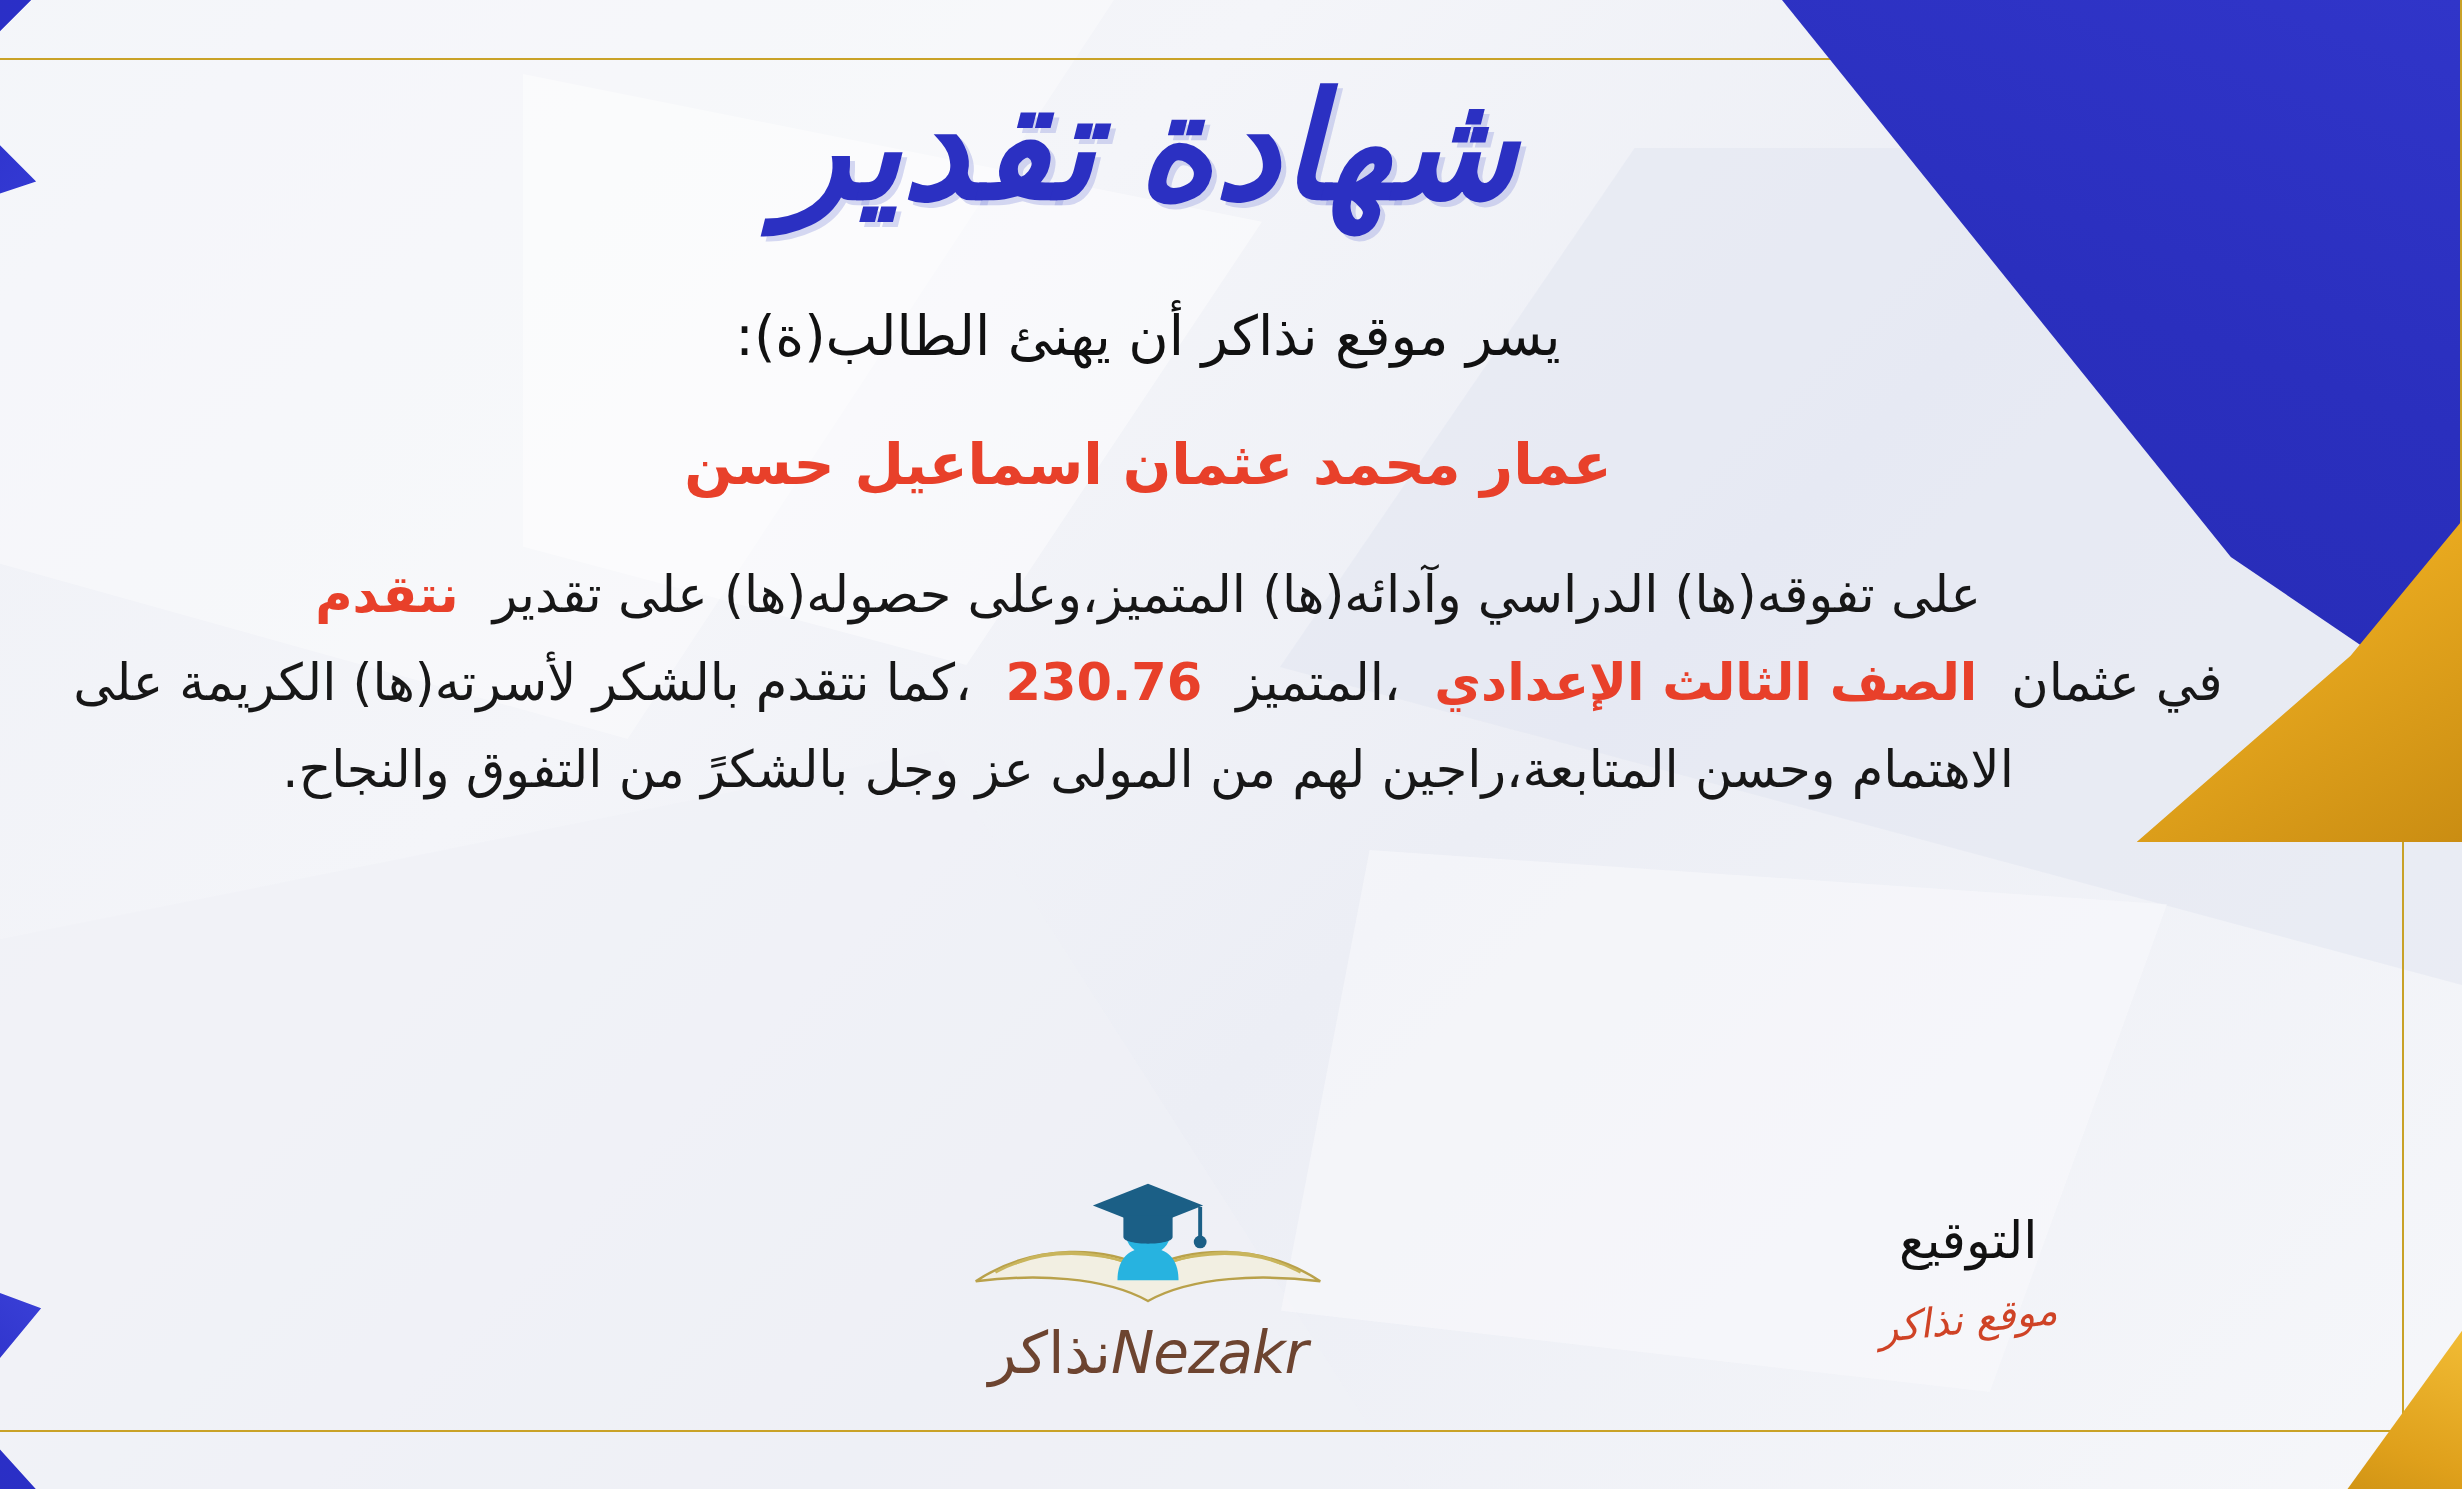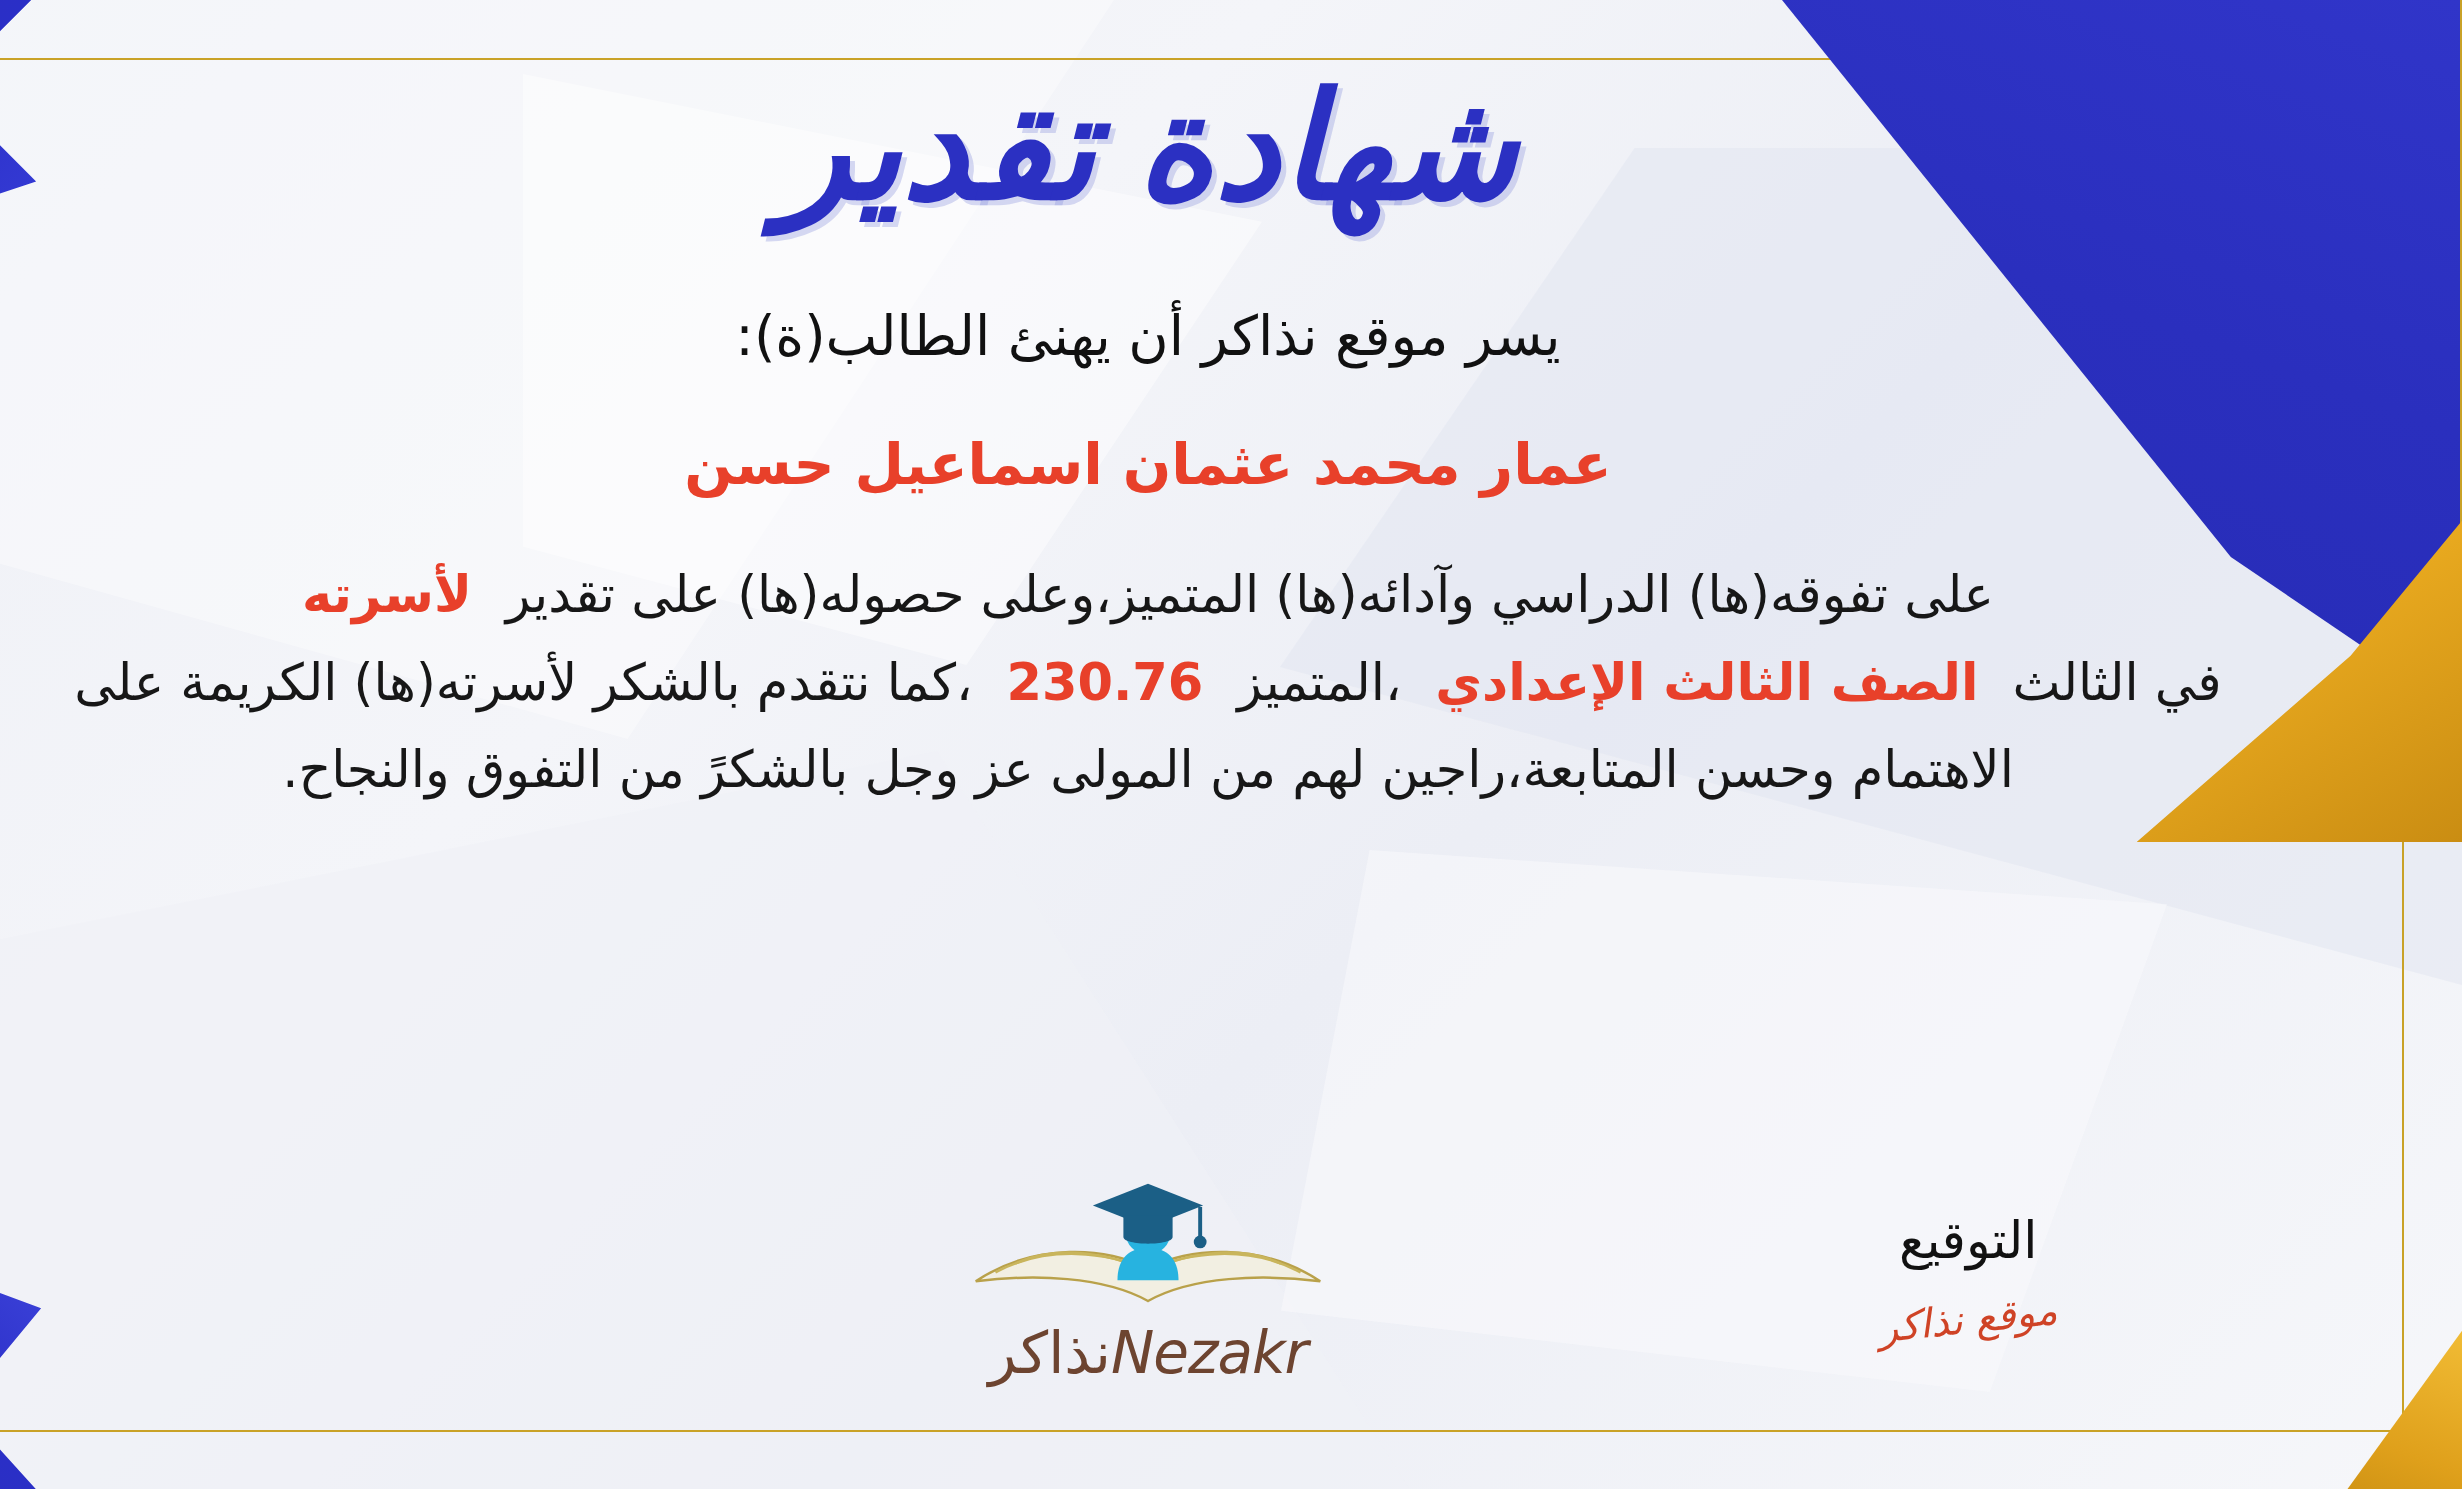--- a/index.html
+++ b/index.html
@@ -282,23 +282,23 @@
 
     <div class="title">شهادة تقدير</div>
 
     <div class="body-block">
 
       <div class="line-intro">يسر موقع نذاكر أن يهنئ الطالب(ة):</div>
 
       <div class="student-name">عمار محمد عثمان اسماعيل حسن</div>
 
       <div class="para">
-        <span>على تفوقه(ها) الدراسي وآدائه(ها) المتميز،وعلى حصوله(ها) على تقدير</span><span class="spacer-sm"></span><span class="hl">لأسرته</span>
+        <span>على تفوقه(ها) الدراسي وآدائه(ها) المتميز،وعلى حصوله(ها) على تقدير</span><span class="spacer-sm"></span><span class="hl">نتقدم</span>
         <br>
-        <span>في الثالث</span><span class="spacer-sm"></span><span class="hl">الصف الثالث الإعدادي</span><span class="spacer-sm"></span><span>،المتميز</span><span class="spacer-sm"></span><span class="hl">230.76</span><span class="spacer-sm"></span><span>،كما نتقدم بالشكر لأسرته(ها) الكريمة على الاهتمام وحسن المتابعة،راجين لهم من المولى عز وجل بالشكرً من التفوق والنجاح.</span>
+        <span>في عثمان</span><span class="spacer-sm"></span><span class="hl">الصف الثالث الإعدادي</span><span class="spacer-sm"></span><span>،المتميز</span><span class="spacer-sm"></span><span class="hl">230.76</span><span class="spacer-sm"></span><span>،كما نتقدم بالشكر لأسرته(ها) الكريمة على الاهتمام وحسن المتابعة،راجين لهم من المولى عز وجل بالشكرً من التفوق والنجاح.</span>
       </div>
 
     </div>
 
     <div class="signature-area">
       <div class="signature-label">التوقيع</div>
       <div class="signature-script">موقع نذاكر</div>
     </div>
 
     <div class="logo-area">

